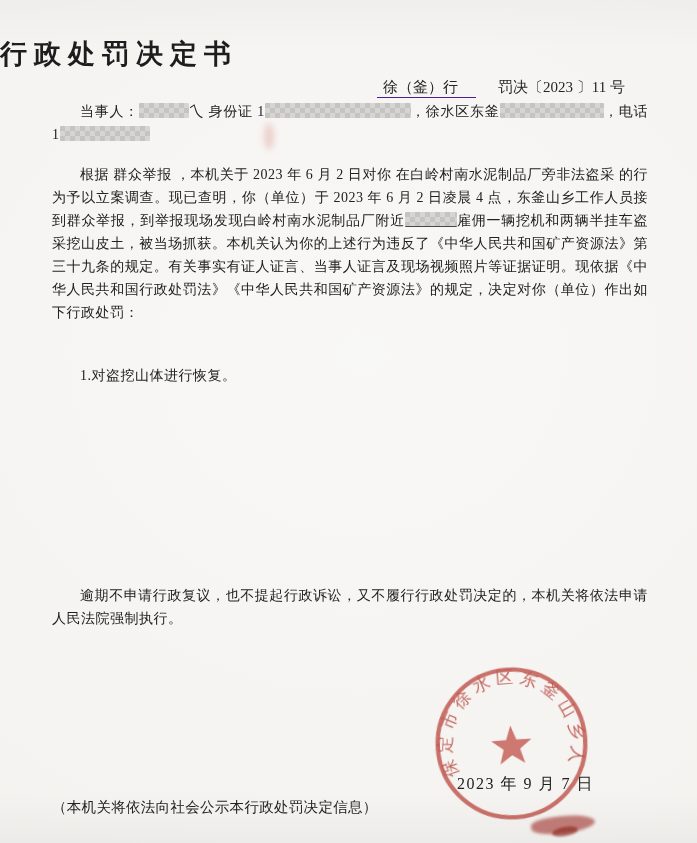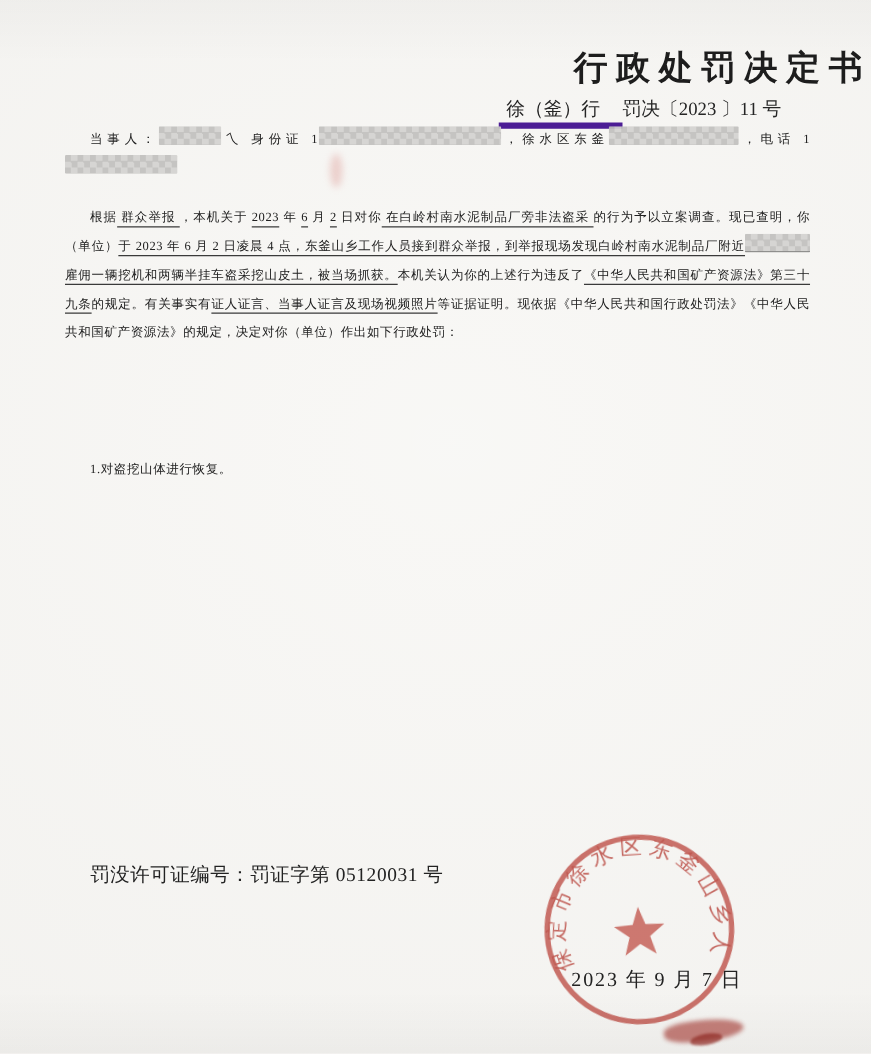--- a/index.html
+++ b/index.html
@@ -11,36 +11,36 @@
     color:#222;
   }
   .paper-shade {
     position:absolute; inset:0; pointer-events:none;
     background:
       linear-gradient(180deg, rgba(0,0,0,.025), rgba(0,0,0,0) 6%, rgba(0,0,0,0) 94%, rgba(0,0,0,.03)),
       radial-gradient(130% 95% at 52% 42%, rgba(255,255,255,.28), rgba(0,0,0,.018));
   }
   .doc-title {
     position:absolute; top:36px; left:0; width:100%;
-    text-align:right; font-size:27px; font-weight:bold;
+    text-align:left; font-size:27px; font-weight:bold;
     letter-spacing:7px; color:#1d1d1d;
   }
   .doc-no {
     position:absolute; top:78px; right:72px;
     font-size:15px; color:#252525; white-space:nowrap;
   }
-  .doc-no .case-ref { border-bottom:5px solid #4c1d95; padding:0 18px 2px 6px; }
-  .doc-no .num { margin-left:0; }
+  .doc-no .case-ref { border-bottom:1px solid #4c1d95; padding:0 18px 2px 6px; }
+  .doc-no .num { margin-left:22px; }
   .para {
     position:absolute; left:52px; width:596px;
-    font-size:10px; line-height:23px; letter-spacing:.5px;
+    font-size:14px; line-height:23px; letter-spacing:.5px;
     text-align:justify; color:#212121;
   }
   .indent { text-indent:2em; }
-  .u { text-decoration:underline; text-underline-offset:4px; text-decoration-thickness:1px; text-decoration-color:#3a3a3a; }
+  .u { text-underline-offset:4px; text-decoration-thickness:1px; text-decoration-color:#3a3a3a; }
   .redact {
     display:inline-block; height:15px; vertical-align:-2px; border-radius:1px;
     background:repeating-conic-gradient(#d4d3d1 0% 25%, #c1c0be 0% 50%) 0 0/10px 10px;
     filter:blur(.6px); opacity:.92;
   }
   .redact.u { text-decoration:none; border-bottom:1px solid #3a3a3a; }
   .license-line { position:absolute; left:52px; top:690px; font-size:15.5px; letter-spacing:.5px; text-indent:1.3em; }
   .signer { position:absolute; left:441px; top:747px; font-size:16px; letter-spacing:1px; z-index:3; }
   .sign-date { position:absolute; left:457px; top:774px; font-size:16px; letter-spacing:1.5px; z-index:3; }
   .footer-note { position:absolute; left:52px; top:798px; font-size:14.5px; letter-spacing:.3px; }
@@ -74,32 +74,33 @@
 
   <div class="doc-no">
     <span class="case-ref">徐（釜）行</span><span class="num">罚决〔2023 〕11 号</span>
   </div>
 
   <div class="pink-smudge"></div>
 
   <p class="para indent" style="top:100px"><span>当事人：</span><span class="redact" style="width: 50px;"></span><span>乀 身份证 1</span><span class="redact" style="width: 146px;"></span><span>，徐水区东釜</span><span class="redact" style="width: 104px;"></span><span>，电话 1</span><span class="redact" style="width: 90px;"></span></p>
   <p class="para indent" style="top:163px"><span>根据</span><span class="u">&nbsp;群众举报&nbsp;</span><span>，本机关于 </span><span class="u">2023</span><span> 年 </span><span class="u">6</span><span> 月 </span><span class="u">2</span><span> 日对你</span><span class="u">&nbsp;在白岭村南水泥制品厂旁非法盗采&nbsp;</span><span>的行为予以立案调查。现已查明，你（单位）</span><span class="u">于 2023 年 6 月 2 日凌晨 4 点，东釜山乡工作人员接到群众举报，到举报现场发现白岭村南水泥制品厂附近</span><span class="redact u" style="width: 52px;"></span><span class="u">雇佣一辆挖机和两辆半挂车盗采挖山皮土，被当场抓获。</span><span>本机关认为你的上述行为违反了</span><span class="u">《中华人民共和国矿产资源法》第三十九条</span><span>的规定。有关事实有</span><span class="u">证人证言、当事人证言及现场视频照片</span><span>等证据证明。现依据《中华人民共和国行政处罚法》《中华人民共和国矿产资源法》的规定，决定对你（单位）作出如下行政处罚：</span></p>
   <p class="para indent" style="top:364px"><span>1.对盗挖山体进行恢复。</span></p>
+  <p class="para indent" style="top:584px"><span>逾期不申请行政复议，也不提起行政诉讼，又不履行行政处罚决定的，本机关将依法</span><span class="u">申请人民法院强制执行</span><span>。</span></p>
 
-  <div class="license-line"><span>罚没许可证编号：罚证字第 05120031 号</span></div>
 
   <div class="sign-date">2023 年 9 月 7 日</div>
 
   <svg class="seal" viewBox="0 0 200 200">
     <defs>
       <path id="sealArc" d="M 33,138 A 77,77 0 1 1 167,138" fill="none"></path>
     </defs>
     <circle cx="100" cy="100" r="94" fill="none" stroke="#c2463e" stroke-width="5.5" opacity="0.85"></circle>
     <text font-size="22" letter-spacing="6.5" fill="#bf443c" opacity="0.9" font-family="Liberation Serif, DejaVu Serif, serif">
       <textPath href="#sealArc" startOffset="4">保定市徐水区东釜山乡人民政府</textPath>
     </text>
     <polygon fill="#c85047" opacity="0.85" points="100,77 106.5,95.1 125.7,95.7 110.5,107.4 115.9,125.8 100,115 84.1,125.8 89.5,107.4 74.3,95.7 93.5,95.1"></polygon>
   </svg>
 
   <div class="stamp-smear"></div>
   <div class="stamp-smear-dot"></div>
 
+  <div class="footer-note">（本机关将依法向社会公示本行政处罚决定信息）</div>
 </div>
 
 </body></html>

